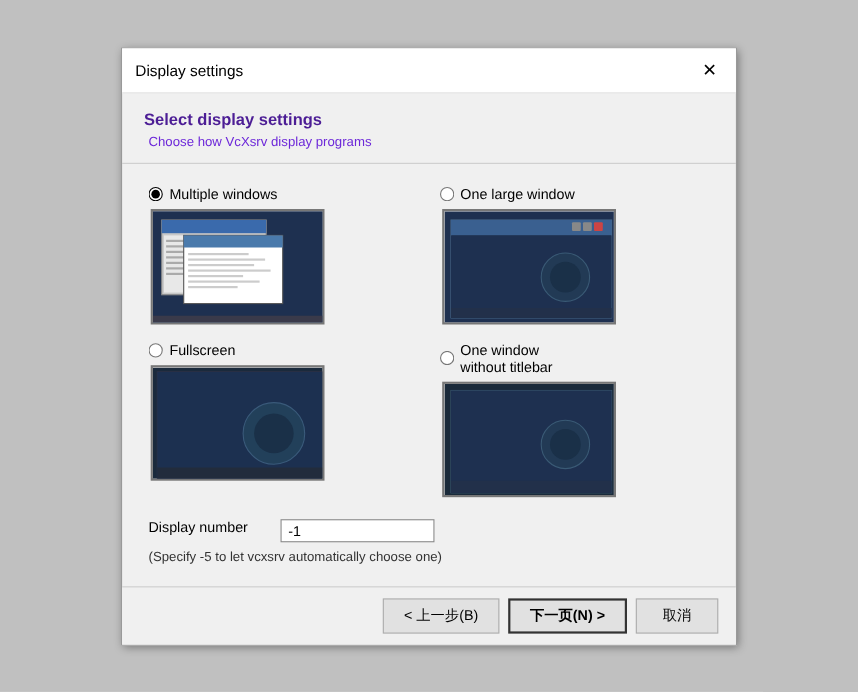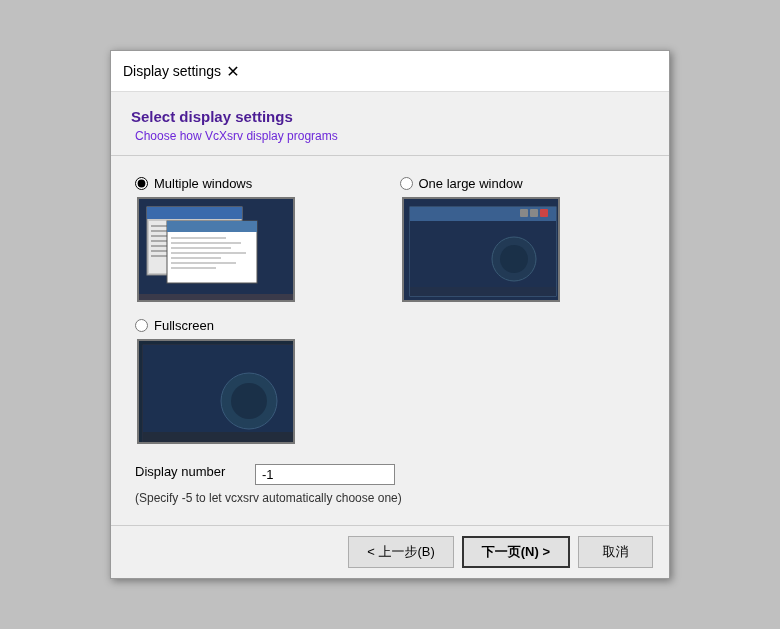--- a/index.html
+++ b/index.html
@@ -19,21 +19,21 @@
       box-shadow: 2px 2px 8px rgba(0,0,0,0.4);
       width: 560px;
       display: flex;
       flex-direction: column;
     }
     .title-bar {
       background: #ffffff;
       padding: 8px 12px;
       display: flex;
       align-items: center;
-      justify-content: flex-start;
+      justify-content: space-between;
       border-bottom: 1px solid #ddd;
     }
     .title-bar-text {
       font-size: 14px;
       font-weight: 400;
       color: #000;
     }
     .close-btn {
       background: none;
       border: none;
@@ -251,20 +251,41 @@
             <rect x="4" y="4" width="150" height="97" fill="#1c3050"></rect>
 
             <circle cx="110" cy="60" r="28" fill="#22405a" stroke="#3a5a7a" stroke-width="1"></circle>
             <circle cx="110" cy="60" r="18" fill="#1a3048"></circle>
 
             <rect x="4" y="91" width="150" height="10" fill="#222c3c"></rect>
           </svg>
         </div>
       </div>
 
+      <div class="opt-cell">
+        <div class="opt-radio-row">
+          <input type="radio" name="display" id="opt-no-titlebar" class="radio-input" style="">
+          <label for="opt-no-titlebar" class="radio-label" style="white-space:pre-line; font-size:13px; cursor:pointer;">One window
+without titlebar</label>
+        </div>
+        <div class="opt-preview">
+          <svg width="158" height="105" viewBox="0 0 158 105">
+            <rect width="158" height="105" fill="#1a2a3a"></rect>
+
+            <rect x="6" y="6" width="146" height="93" fill="#223040" stroke="#3a5a70" stroke-width="1"></rect>
+
+            <rect x="6" y="6" width="146" height="93" fill="#1e3050"></rect>
+
+            <circle cx="110" cy="55" r="22" fill="#223a55" stroke="#3a5a75" stroke-width="1"></circle>
+            <circle cx="110" cy="55" r="14" fill="#1a3048"></circle>
+
+            <rect x="6" y="88" width="146" height="11" fill="#22304a"></rect>
+          </svg>
+        </div>
+      </div>
 
     </div>
 
     <div class="display-number-row">
       <span class="display-number-label">Display number</span>
       <input type="text" class="display-number-input" value="-1" style="">
     </div>
     <div class="hint-text">(Specify -5 to let vcxsrv automatically choose one)</div>
 
   </div>

